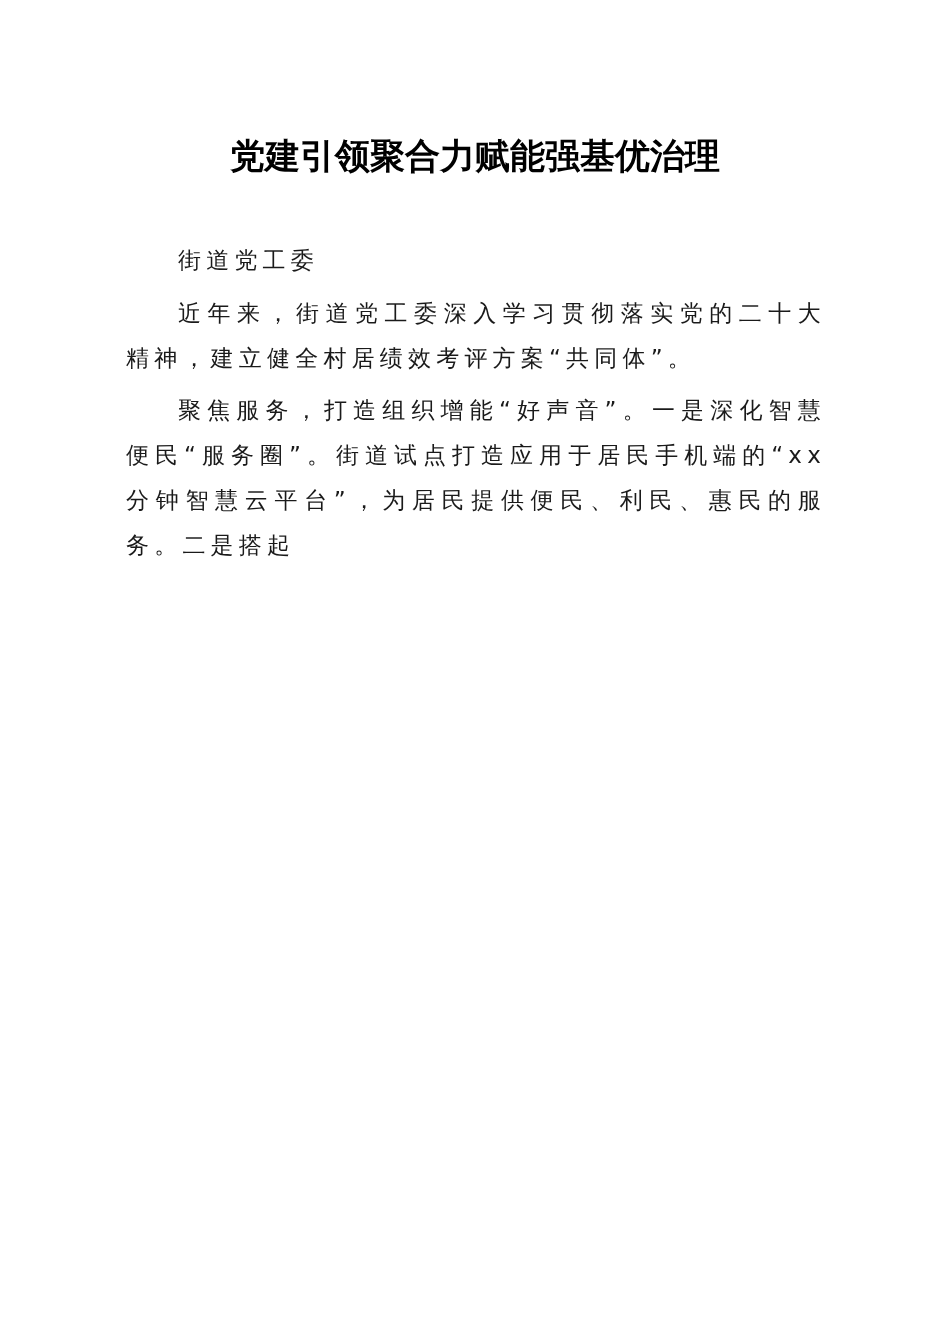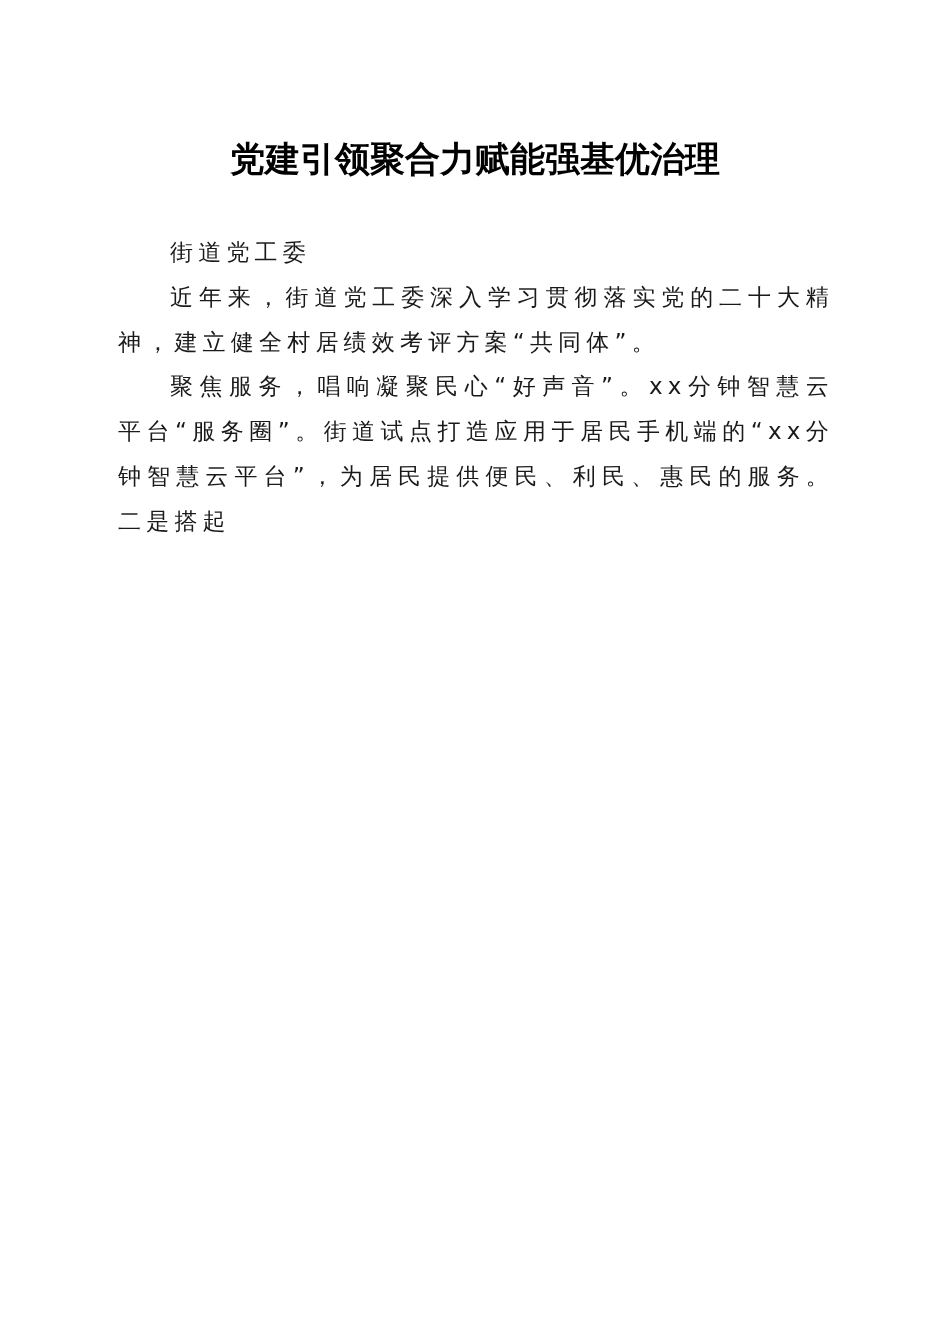--- a/index.html
+++ b/index.html
@@ -20,48 +20,48 @@
     width: 950px;
     height: 1344px;
     background: #ffffff;
   }
   .title {
     position: absolute;
     top: 136px;
     left: 0;
     width: 950px;
     text-align: center;
-    font-family: Liberation Sans, sans-serif;
+    font-family: Liberation Mono, monospace;
     font-weight: bold;
     font-size: 35px;
     letter-spacing: 0px;
     line-height: 46px;
     color: #000000;
   }
   .body-text {
     position: absolute;
     top: 230px;
     left: 118px;
     width: 716px;
     font-family: "DejaVu Sans", "Liberation Sans", sans-serif;
     font-size: 23px;
     line-height: 44.8px;
     letter-spacing: 5.2px;
     color: #1a1a1a;
     text-align: justify;
   }
   .body-text p {
-    margin: 0;
+    margin: 8px;
     padding: 0;
     text-indent: 52px;
   }
 </style>
 </head>
 <body>
 
 <div class="page">
   <div class="title">党建引领聚合力赋能强基优治理</div>
   <div class="body-text">
     <p>街道党工委</p>
     <p>近年来，街道党工委深入学习贯彻落实党的二十大精神，建立健全村居绩效考评方案“共同体”。</p>
-    <p>聚焦服务，唱响凝聚民心“好声音”。xx分钟智慧云平台“服务圈”。街道试点打造应用于居民手机端的“xx分钟智慧云平台”，为居民提供便民、利民、惠民的服务。二是搭起</p>
+    <p>聚焦服务，打造组织增能“好声音”。一是深化智慧便民“服务圈”。街道试点打造应用于居民手机端的“xx分钟智慧云平台”，为居民提供便民、利民、惠民的服务。二是搭起</p>
   </div>
 </div>
 
 </body></html>

